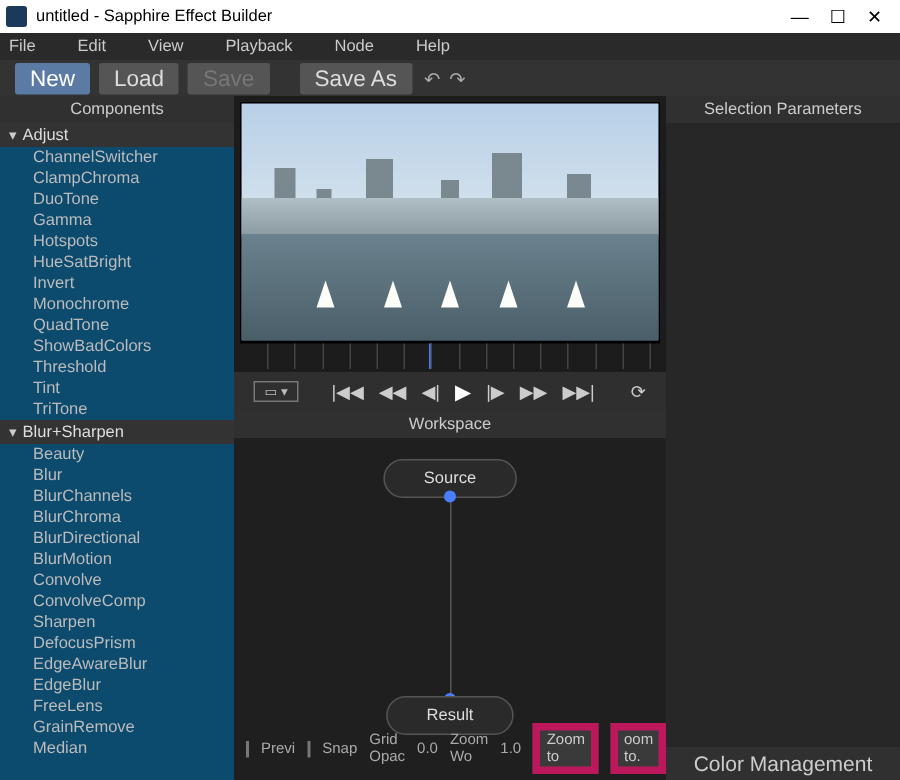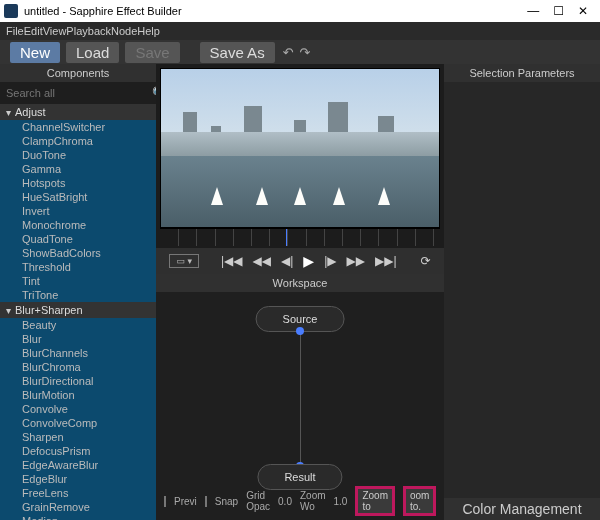--- a/index.html
+++ b/index.html
@@ -1,20 +1,20 @@
 <!DOCTYPE html>
 <html><head>
 <meta charset="utf-8">
 <style>
 * { margin:0; padding:0; box-sizing:border-box; font-family:"Segoe UI",Arial,sans-serif; }
 body { background:#1a1a1a; width:600px; height:520px; overflow:hidden; color:#bbb; font-size:11px; }
 .titlebar { height:22px; background:#fff; display:flex; align-items:center; padding:0 4px; gap:6px; color:#000; }
 .app-icon { width:14px; height:14px; background:#1b3a5a; border-radius:2px; }
 .wincontrols { margin-left:auto; display:flex; gap:14px; padding-right:8px; color:#000; font-size:12px; }
-.menubar { height:18px; background:#2a2a2a; display:flex; align-items:center; gap:0; padding:0 6px; color:#ccc; font-size:11px; }
+.menubar { height:18px; background:#2a2a2a; display:flex; align-items:center; gap:28px; padding:0 6px; color:#ccc; font-size:11px; }
 .toolbar { height:24px; background:#333; display:flex; align-items:center; gap:6px; padding:0 10px; }
 .btn { background:#555; color:#ddd; border:none; padding:2px 10px; font-size:15px; border-radius:2px; }
 .btn.new { background:#5c7ba4; color:#fff; }
 .btn.dim { color:#777; }
 .toolbar-sep { width:8px; }
 .undo-redo { display:flex; gap:6px; color:#aaa; font-size:13px; margin-left:2px; }
 .shell { display:flex; height:456px; }
 .sidebar { width:156px; background:#0c4a6e; display:flex; flex-direction:column; }
 .panel-hdr { background:#303030; text-align:center; padding:3px 0; font-size:11px; color:#ccc; }
 .searchrow { display:flex; align-items:center; padding:4px 6px; gap:4px; background:#1e1e1e; }
@@ -42,21 +42,21 @@
 .workspace { flex:1; background:#1f1f1f; position:relative; }
 .node { position:absolute; left:50%; transform:translateX(-50%); background:#2a2a2a; border:1px solid #555; border-radius:14px; padding:6px 26px; color:#ddd; font-size:11px; }
 .node.src { top:14px; }
 .node.res { bottom:30px; }
 .wire { position:absolute; left:50%; top:40px; bottom:56px; width:1px; background:#555; }
 .port { position:absolute; left:50%; transform:translateX(-50%); width:8px; height:8px; border-radius:50%; background:#4a7dff; }
 .port.t { top:35px; }
 .port.b { bottom:50px; }
 .ws-footer { position:absolute; bottom:4px; left:0; right:0; display:flex; align-items:center; gap:8px; padding:0 8px; color:#aaa; font-size:10px; }
 .chk { width:11px; height:11px; border:1px solid #777; background:#1a1a1a; }
-.footer-btn { background:#3a3a3a; border:3px solid #be185d; padding:1px 4px; font-size:10px; color:#ccc; }
+.footer-btn { background:#3a3a3a; border:5px solid #be185d; padding:1px 4px; font-size:10px; color:#ccc; }
 .rightpanel { width:156px; background:#272727; display:flex; flex-direction:column; }
 .rp-body { flex:1; }
 .cm-hdr { background:#303030; text-align:center; padding:3px 0; font-size:14px; color:#ccc; }
 .tri::before { content:"▸"; font-size:10px; color:#ccc; }
 .tri.open::before { content:"▾"; }
 </style>
 </head>
 <body>
 
 <div class="titlebar">
@@ -86,25 +86,20 @@
   <button class="btn">Save As</button>
   <div class="undo-redo">
     <span>↶</span>
     <span>↷</span>
   </div>
 </div>
 
 <div class="shell">
   <div class="sidebar">
     <div class="panel-hdr">Components</div>
-    <div class="searchrow">
-      <input class="search" placeholder="Search all" style="">
-      <span class="icon-sm">🔍</span>
-      <span class="icon-sm">↓↑</span>
-    </div>
     <div class="tree">
       <div class="tree-cat">
           <span class="tri open"></span>
           <span>Adjust</span>
         </div>
       <div id="adjust-items">
           <div class="tree-item">ChannelSwitcher</div>
           <div class="tree-item">ClampChroma</div>
           <div class="tree-item">DuoTone</div>
           <div class="tree-item">Gamma</div>

